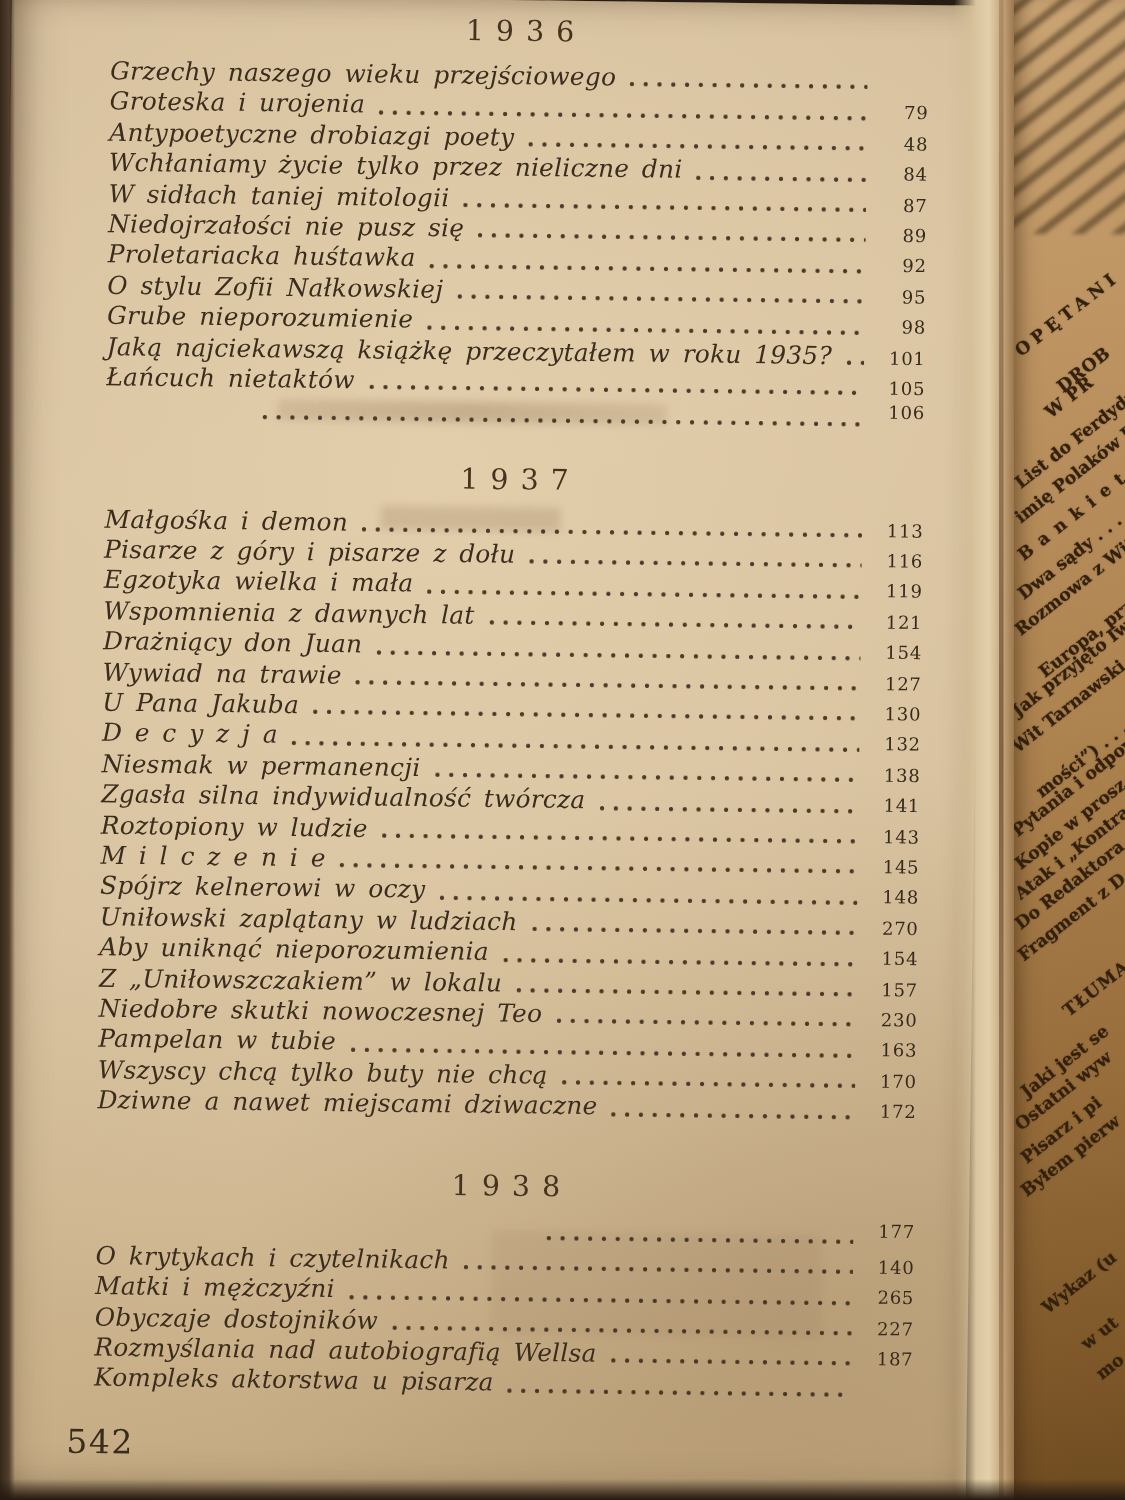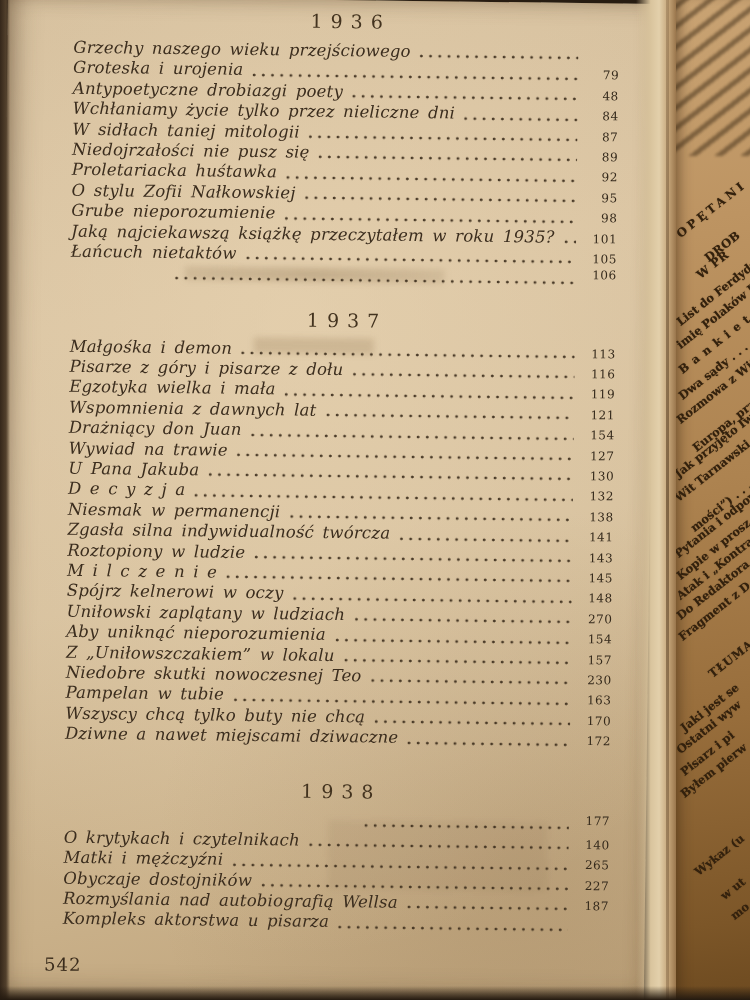--- a/index.html
+++ b/index.html
@@ -52,21 +52,21 @@
   }
   .row .num{
     width:34px;text-align:right;font-style:normal;font-size:12px;color:#352a1c;
     letter-spacing:.5px;
   }
   
   .rows[data-entries="0"] .row.dots-only .leader{margin-left:104px;}
   .rows[data-entries="2"] .row.dots-only .leader{margin-left:300px;}
 
   .folio{
-    position:absolute;left:48px;bottom:30px;font-size:18px;color:#3a2c1c;
+    position:absolute;left:48px;bottom:30px;font-size:22px;color:#3a2c1c;
     letter-spacing:1px;
   }
 
   
   .gutter{
     position:absolute;left:636px;top:0;width:42px;height:1000px;
     background:linear-gradient(to right,
       rgba(214,190,152,0) 0%, #d9c49d 35%, #e3d0ab 55%, #c3a377 78%, #8f6a41 100%);
   }
   .gutter::after{

